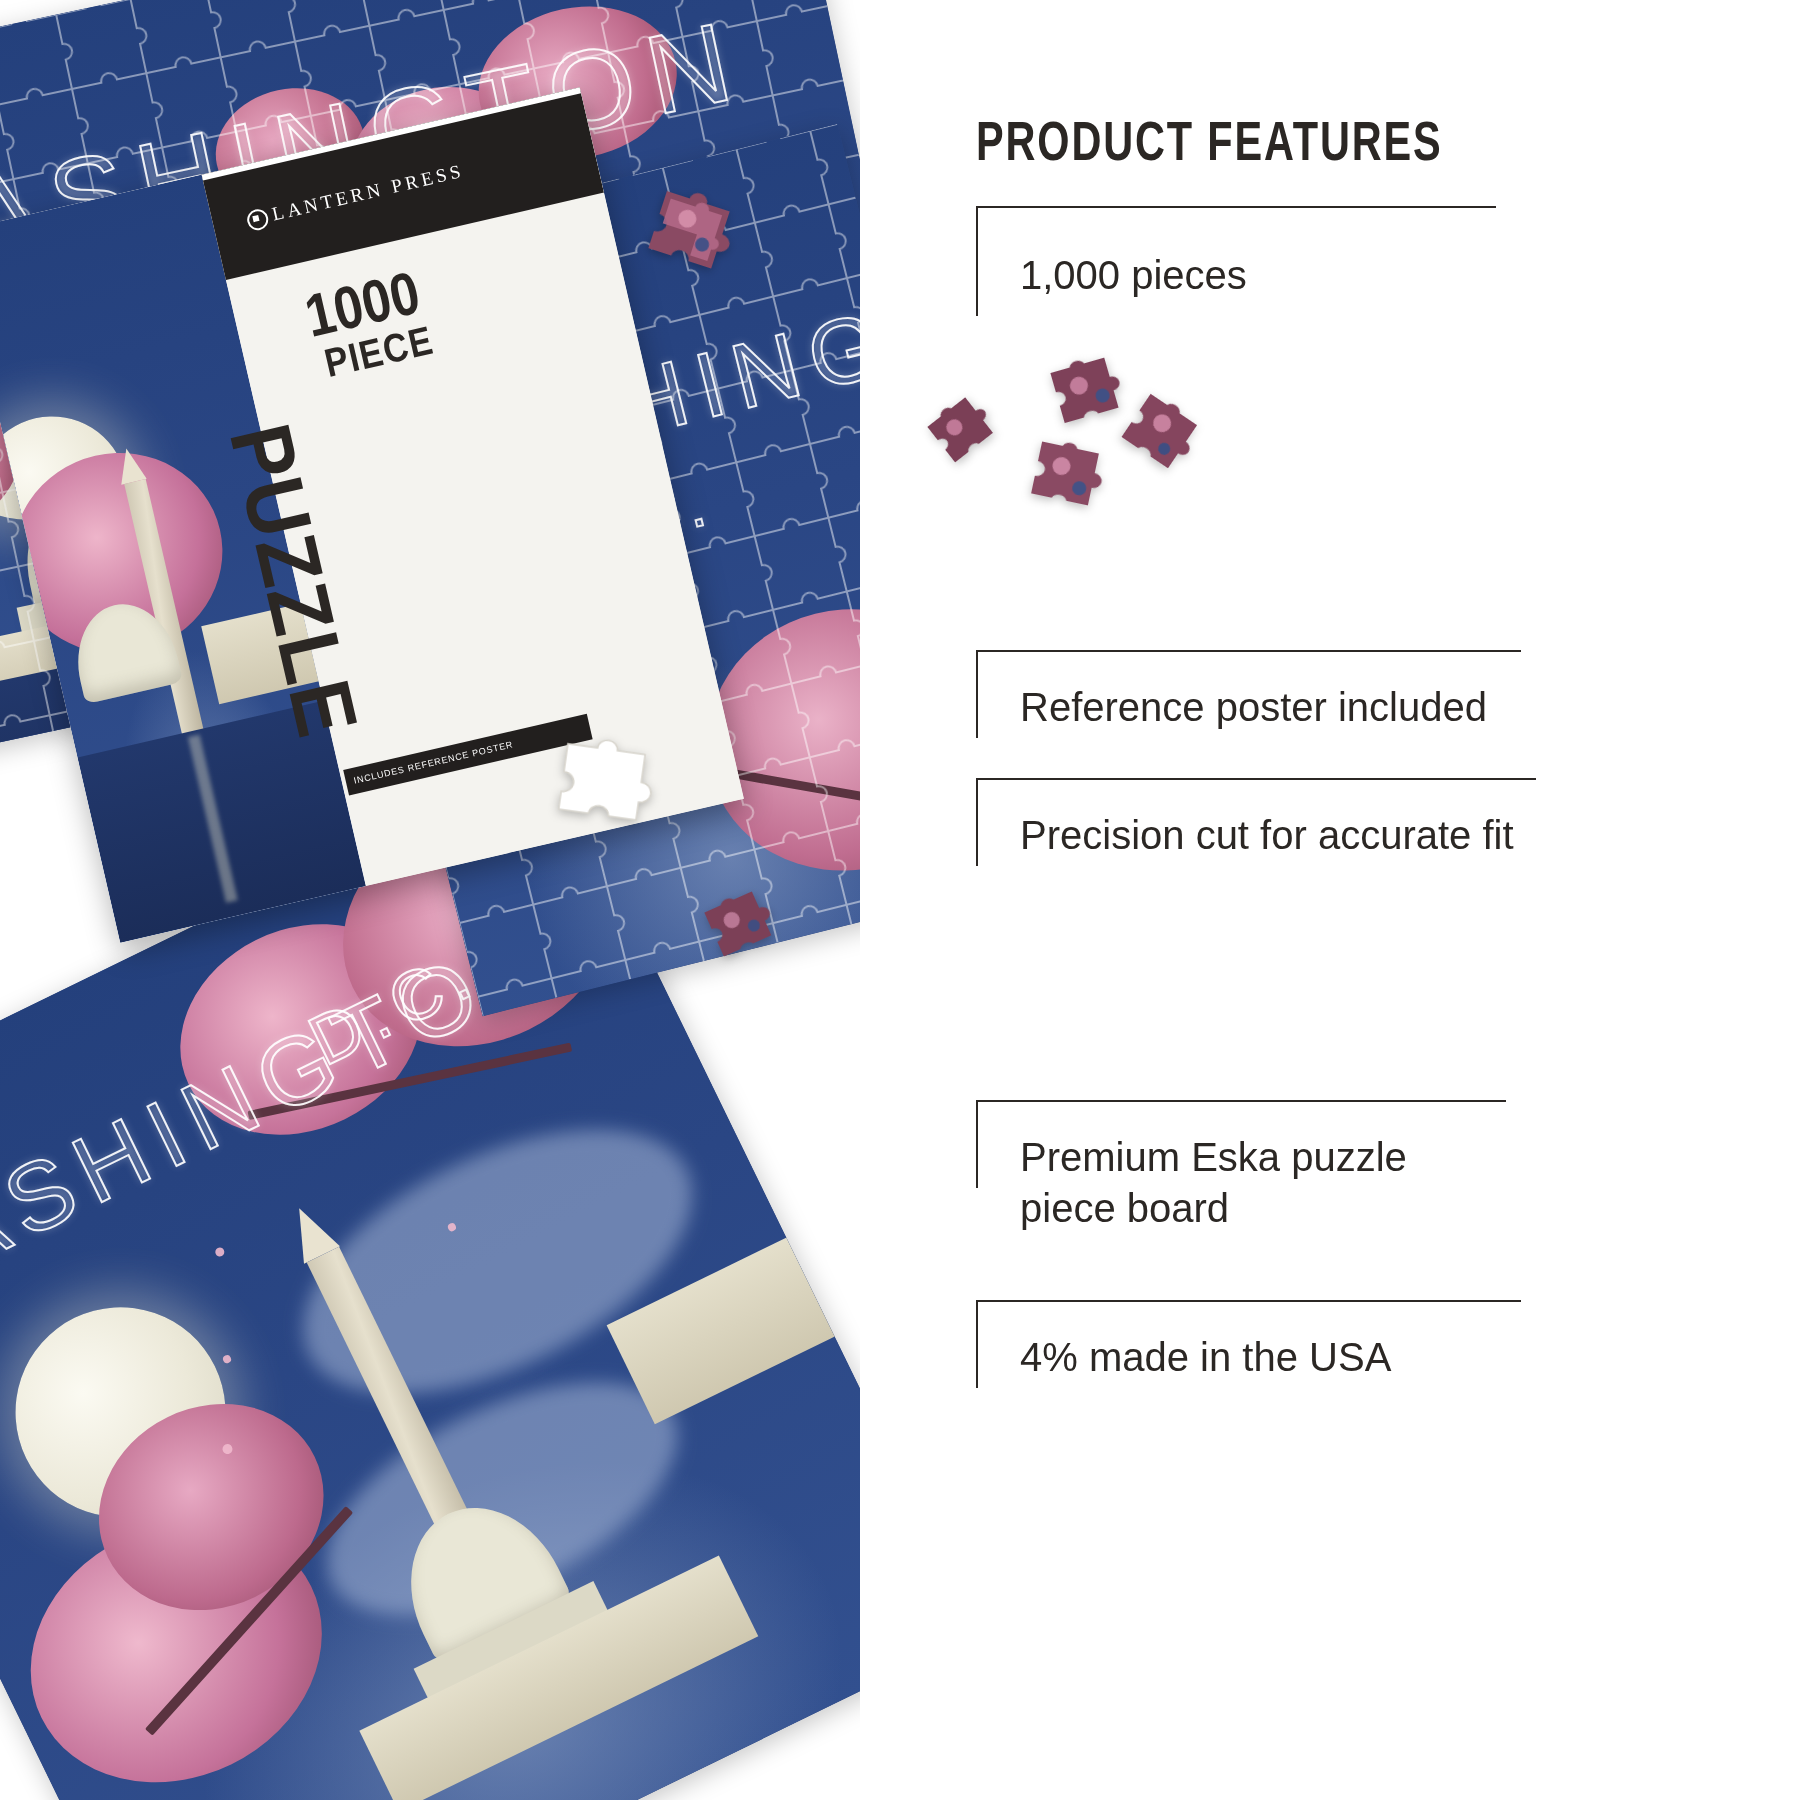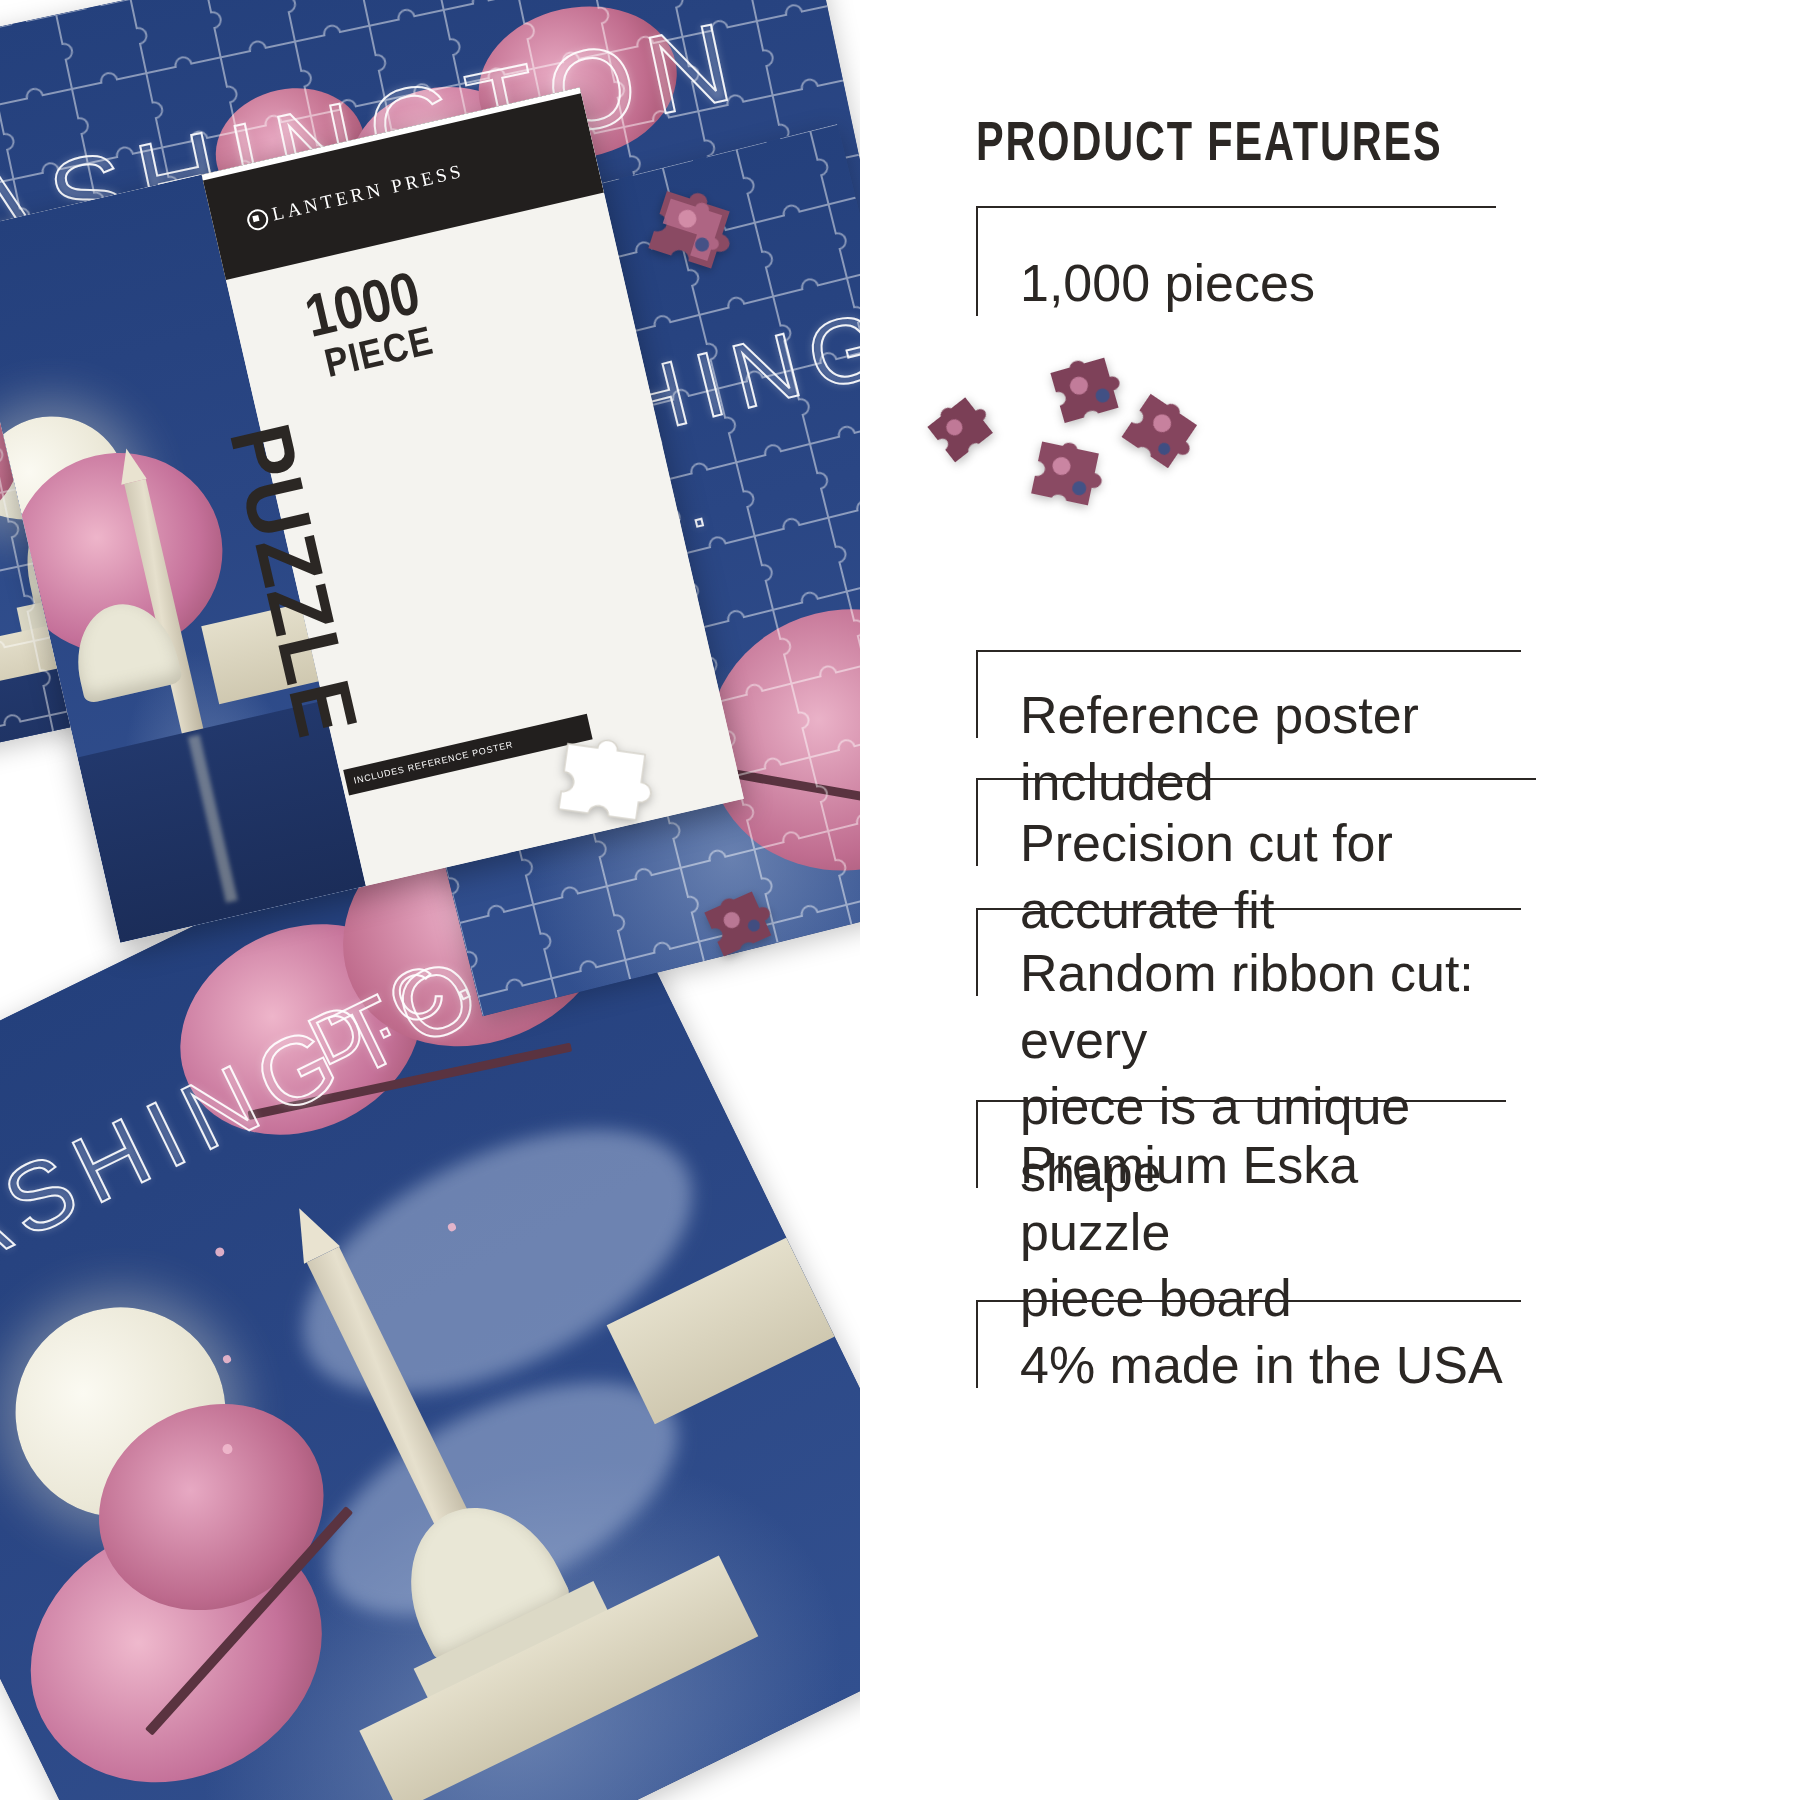--- a/index.html
+++ b/index.html
@@ -228,21 +228,21 @@
   }
   .feature .rule-left {
     position: absolute;
     left: 0; top: 0;
     width: 1.5px;
     background: #2b2724;
   }
   .feature .ftext {
     position: absolute;
     color: #2b2724;
-    font-size: 52px;
+    font-size: 40px;
     line-height: 1.28;
     font-family: "Liberation Sans", sans-serif;
     white-space: pre-line;
   }
 </style>
 </head>
 <body>
 
 <div id="stage">
 
@@ -428,26 +428,20 @@
       <div class="rule-left" style="height:88px;"></div>
       <div class="ftext" style="left:44px; top:32px;">Reference poster included</div>
     </div>
 
     <div class="feature" style="top:778px; width:560px; height:150px;">
       <div class="rule-top" style="width:560px;"></div>
       <div class="rule-left" style="height:88px;"></div>
       <div class="ftext" style="left:44px; top:32px;">Precision cut for accurate fit</div>
     </div>
 
-    <div class="feature" style="top:908px; width:545px; height:200px;">
-      <div class="rule-top" style="width:545px;"></div>
-      <div class="rule-left" style="height:88px;"></div>
-      <div class="ftext" style="left:44px; top:32px;">Random ribbon cut: every
-piece is a unique shape</div>
-    </div>
 
     <div class="feature" style="top:1100px; width:530px; height:200px;">
       <div class="rule-top" style="width:530px;"></div>
       <div class="rule-left" style="height:88px;"></div>
       <div class="ftext" style="left:44px; top:32px;">Premium Eska puzzle
 piece board</div>
     </div>
 
     <div class="feature" style="top:1300px; width:545px; height:150px;">
       <div class="rule-top" style="width:545px;"></div>

